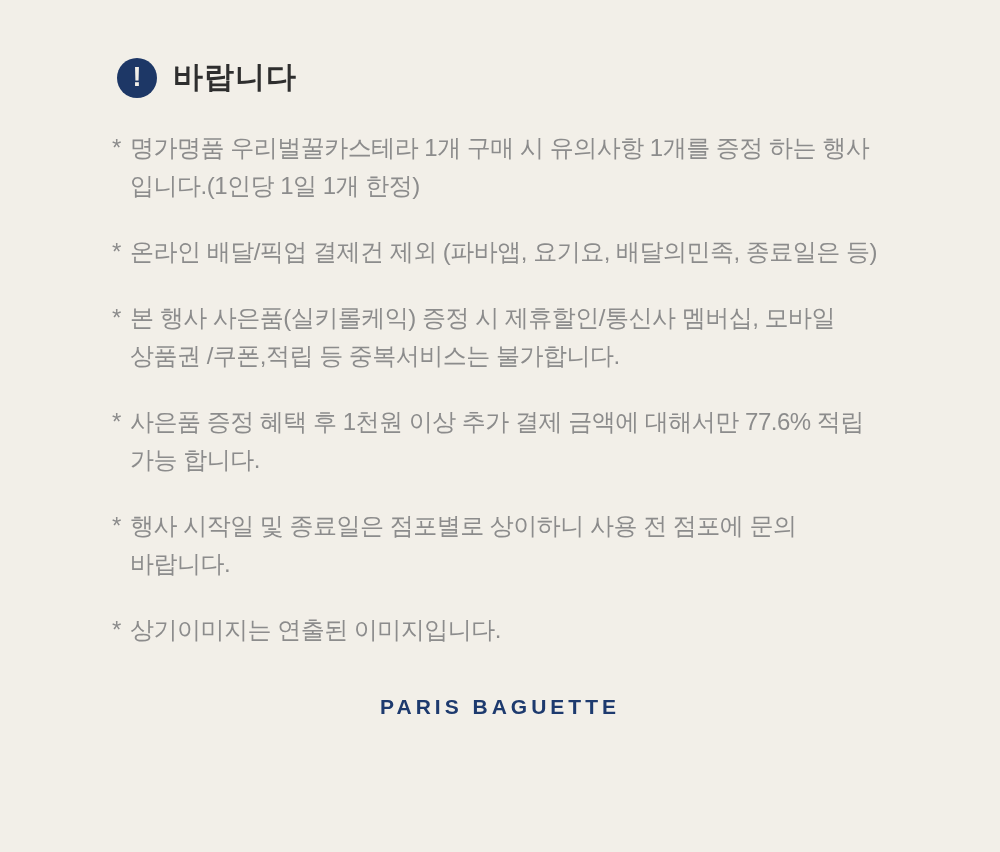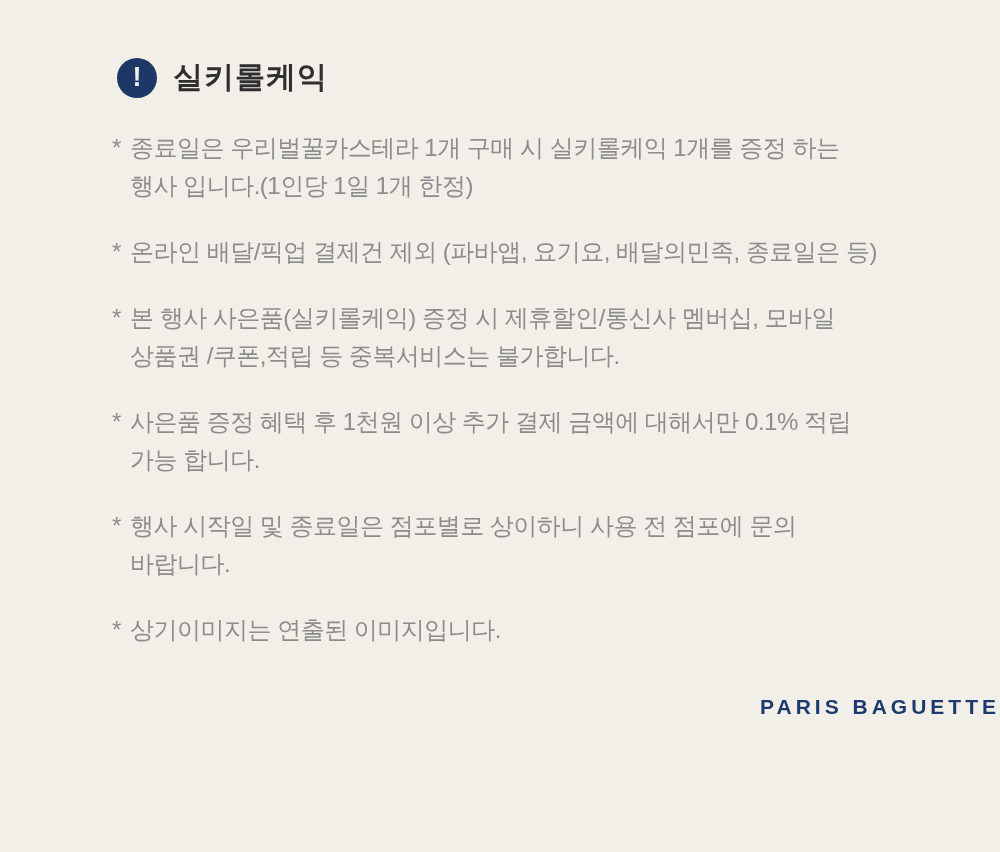--- a/index.html
+++ b/index.html
@@ -76,63 +76,63 @@
     letter-spacing: -0.5px;
     word-break: keep-all;
   }
 
   
   .footer {
     position: absolute;
     left: 0;
     right: 0;
     top: 695px;
-    text-align: right;
+    text-align: center;
   }
 
   .brand-logo {
     display: inline-block;
     font-size: 21px;
     font-weight: bold;
     letter-spacing: 4px;
     color: #1d3a6e;
   }
 </style>
 </head>
 <body>
 
 <div class="page">
 
   <div class="notice-header">
     <div class="alert-icon">
       <span>!</span>
     </div>
-    <div class="notice-title">실키롤케익</div>
+    <div class="notice-title">바랍니다</div>
   </div>
 
   <div class="notice-list">
 
     <div class="notice-item">
       <span class="notice-bullet">*</span>
-      <span class="notice-text">종료일은 우리벌꿀카스테라 1개 구매 시 실키롤케익 1개를 증정 하는 행사 입니다.(1인당 1일 1개 한정)</span>
+      <span class="notice-text">명가명품 우리벌꿀카스테라 1개 구매 시 유의사항 1개를 증정 하는 행사 입니다.(1인당 1일 1개 한정)</span>
     </div>
 
     <div class="notice-item">
       <span class="notice-bullet">*</span>
       <span class="notice-text">온라인 배달/픽업 결제건 제외 (파바앱, 요기요, 배달의민족, 종료일은 등)</span>
     </div>
 
     <div class="notice-item">
       <span class="notice-bullet">*</span>
       <span class="notice-text">본 행사 사은품(실키롤케익) 증정 시 제휴할인/통신사 멤버십, 모바일 상품권 /쿠폰,적립 등 중복서비스는 불가합니다.</span>
     </div>
 
     <div class="notice-item">
       <span class="notice-bullet">*</span>
-      <span class="notice-text">사은품 증정 혜택 후 1천원 이상 추가 결제 금액에 대해서만 0.1% 적립 가능 합니다.</span>
+      <span class="notice-text">사은품 증정 혜택 후 1천원 이상 추가 결제 금액에 대해서만 77.6% 적립 가능 합니다.</span>
     </div>
 
     <div class="notice-item">
       <span class="notice-bullet">*</span>
       <span class="notice-text">행사 시작일 및 종료일은 점포별로 상이하니 사용 전 점포에 문의 바랍니다.</span>
     </div>
 
     <div class="notice-item">
       <span class="notice-bullet">*</span>
       <span class="notice-text">상기이미지는 연출된 이미지입니다.</span>

